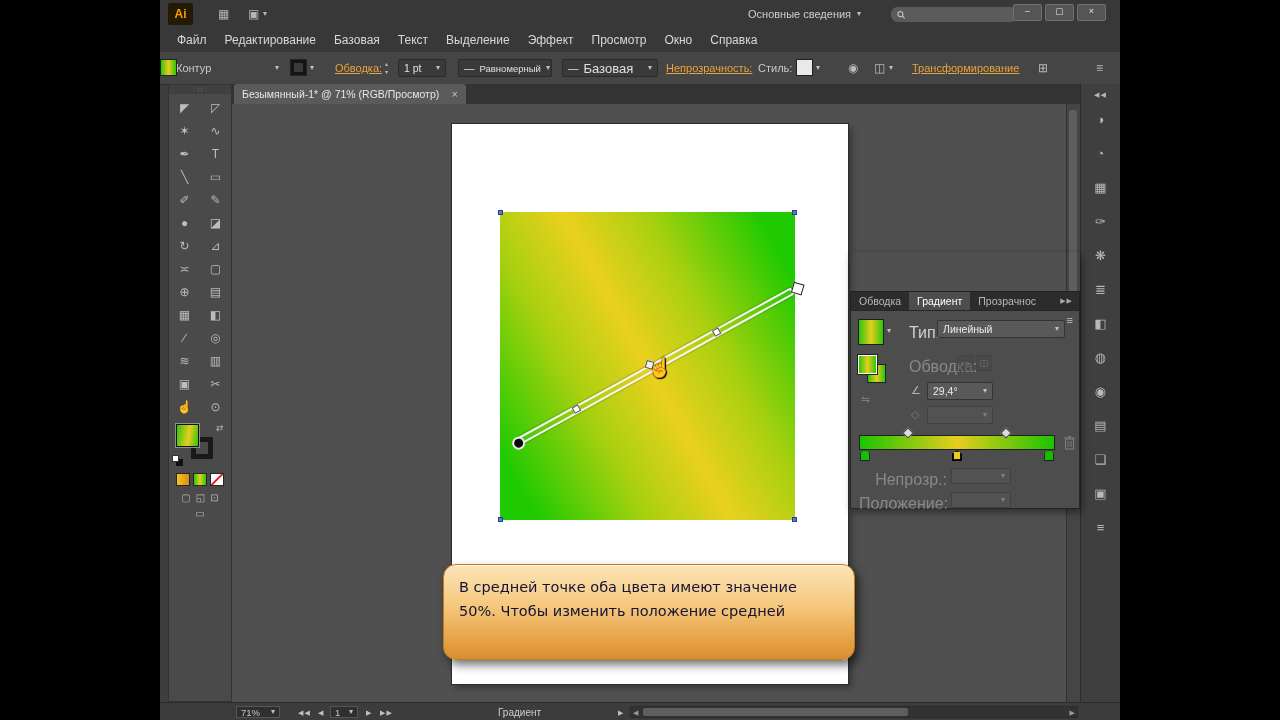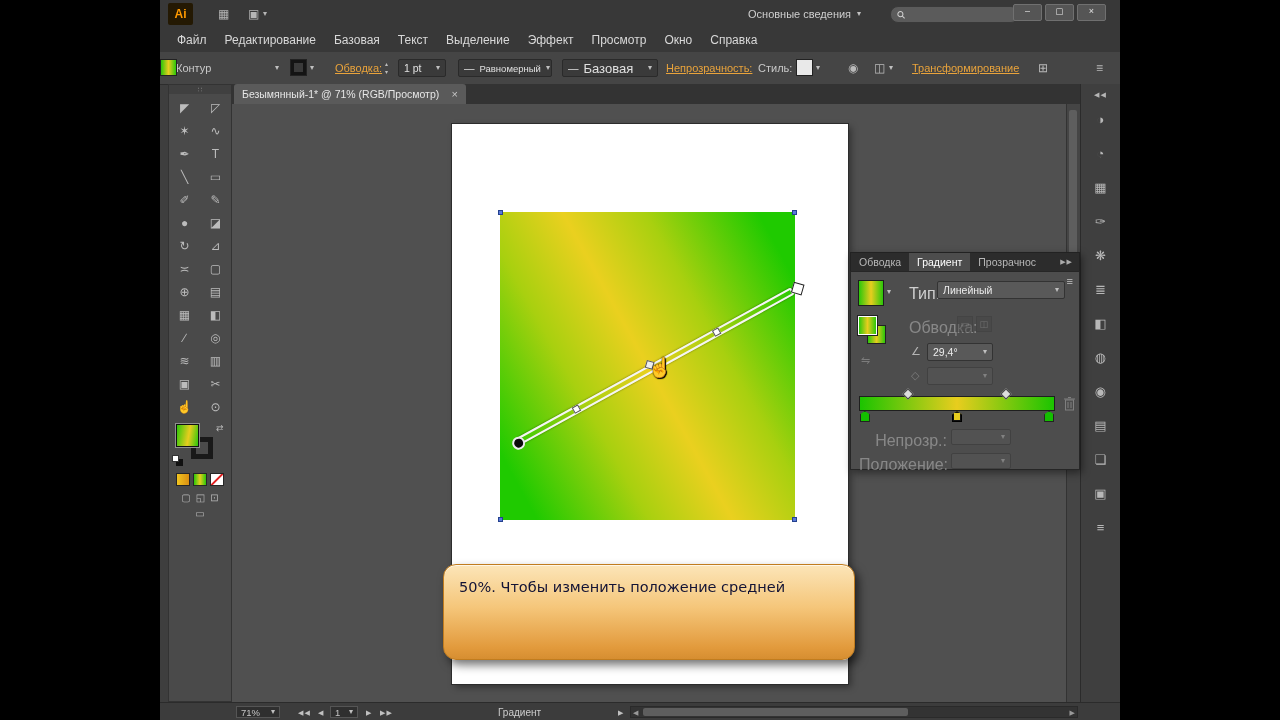--- a/index.html
+++ b/index.html
@@ -85,21 +85,21 @@
 
   
   .callout{position:absolute;left:211px;top:460px;width:412px;height:96px;border-radius:13px;border:1px solid #c17c1e;
            box-shadow:4px 5px 10px rgba(0,0,0,.55), inset 0 1px 0 rgba(255,255,255,.65);
            padding:10px 15px;box-sizing:border-box;z-index:5;white-space:nowrap;
            font-family:"DejaVu Sans",sans-serif;font-size:14.5px;color:#131335;line-height:24px;}
 
   
   .panel{position:absolute;left:690px;top:252px;width:230px;z-index:7;box-shadow:2px 3px 8px rgba(0,0,0,.45);}
   .panel-tabs{height:19px;background:#2c2c2c;display:flex;align-items:stretch;font-size:10.5px;color:#b8b8b8;
-              border:1px solid #222;border-bottom:0;box-sizing:border-box;}
+              border:1px solid #222;border-bottom:0;box-sizing:border-box;margin-top:39px;}
   .panel-tab{padding:3px 8px 0;}
   .panel-tab.active{background:#4d4d4d;color:#fff;}
   .panel-expand{margin-left:auto;padding:5px 6px 0;font-size:7px;color:#aaa;letter-spacing:1px;}
   .panel-body{position:relative;height:199px;background:#4d4d4d;border:1px solid #262626;box-sizing:border-box;}
   .pmenu{position:absolute;right:6px;top:3px;color:#c5c5c5;font-size:11px;}
   .gthumb{position:absolute;left:7px;top:8px;width:24px;height:24px;border:1px solid #1e1e1e;}
   .gthumb-caret{position:absolute;left:36px;top:16px;}
   .plabel{position:absolute;color:#cfcfcf;font-size:16px;}
   .pfield{position:absolute;height:18px;background:#595959;border:1px solid #333;border-radius:2px;font-size:10.5px;
           color:#ececec;display:flex;align-items:center;padding:0 5px;gap:8px;box-sizing:border-box;}
@@ -286,20 +286,21 @@
           <div class="annotator-origin"></div>
           <div class="annotator-stop as-1"></div>
           <div class="annotator-stop as-2"></div>
           <div class="annotator-mid"></div>
           <div class="annotator-end"></div>
         </div>
         <div class="cursor-hand">☝</div>
       </div>
 
       <div class="callout" style="background:linear-gradient(180deg,#fce5b8 0%,#f5c67a 45%,#e29a3c 88%,#d68e31 100%)">
+        <div>В средней точке оба цвета имеют значение</div>
         <div>50%. Чтобы изменить положение средней</div>
       </div>
 
       <div class="vscroll">
         <div class="vs-thumb"></div>
       </div>
     </div>
 
     <div class="panel">
       <div class="panel-tabs">

